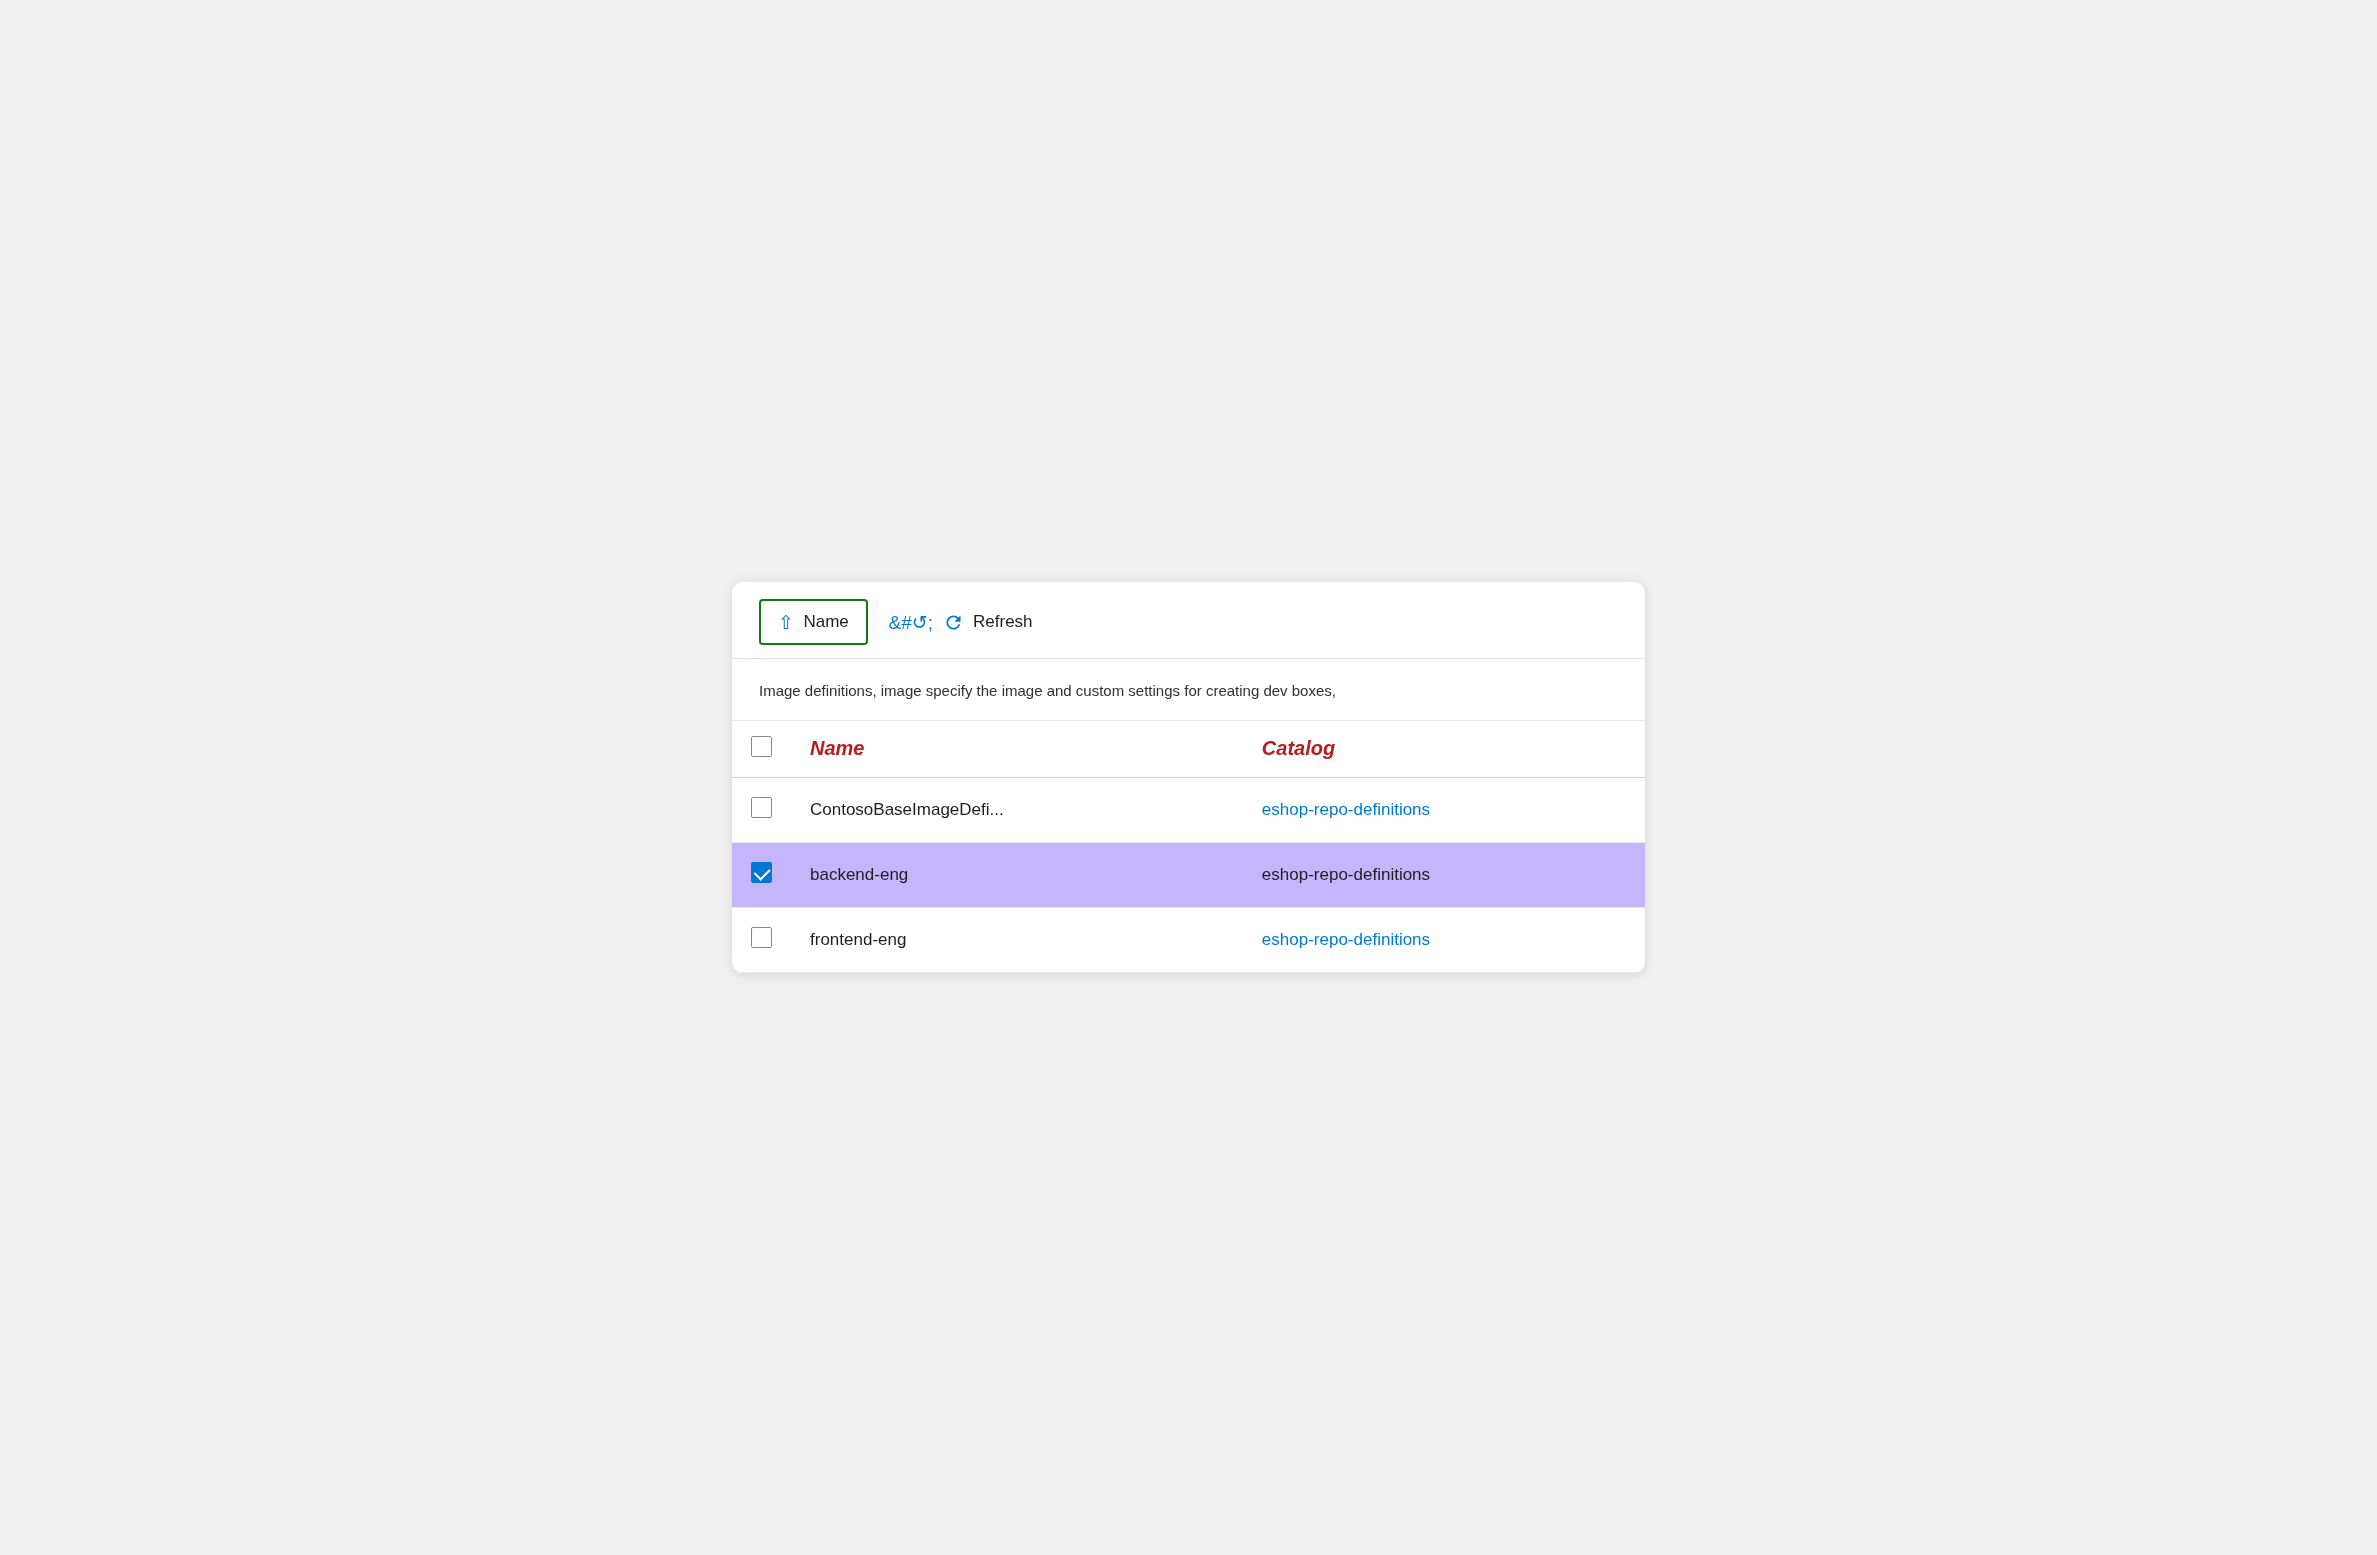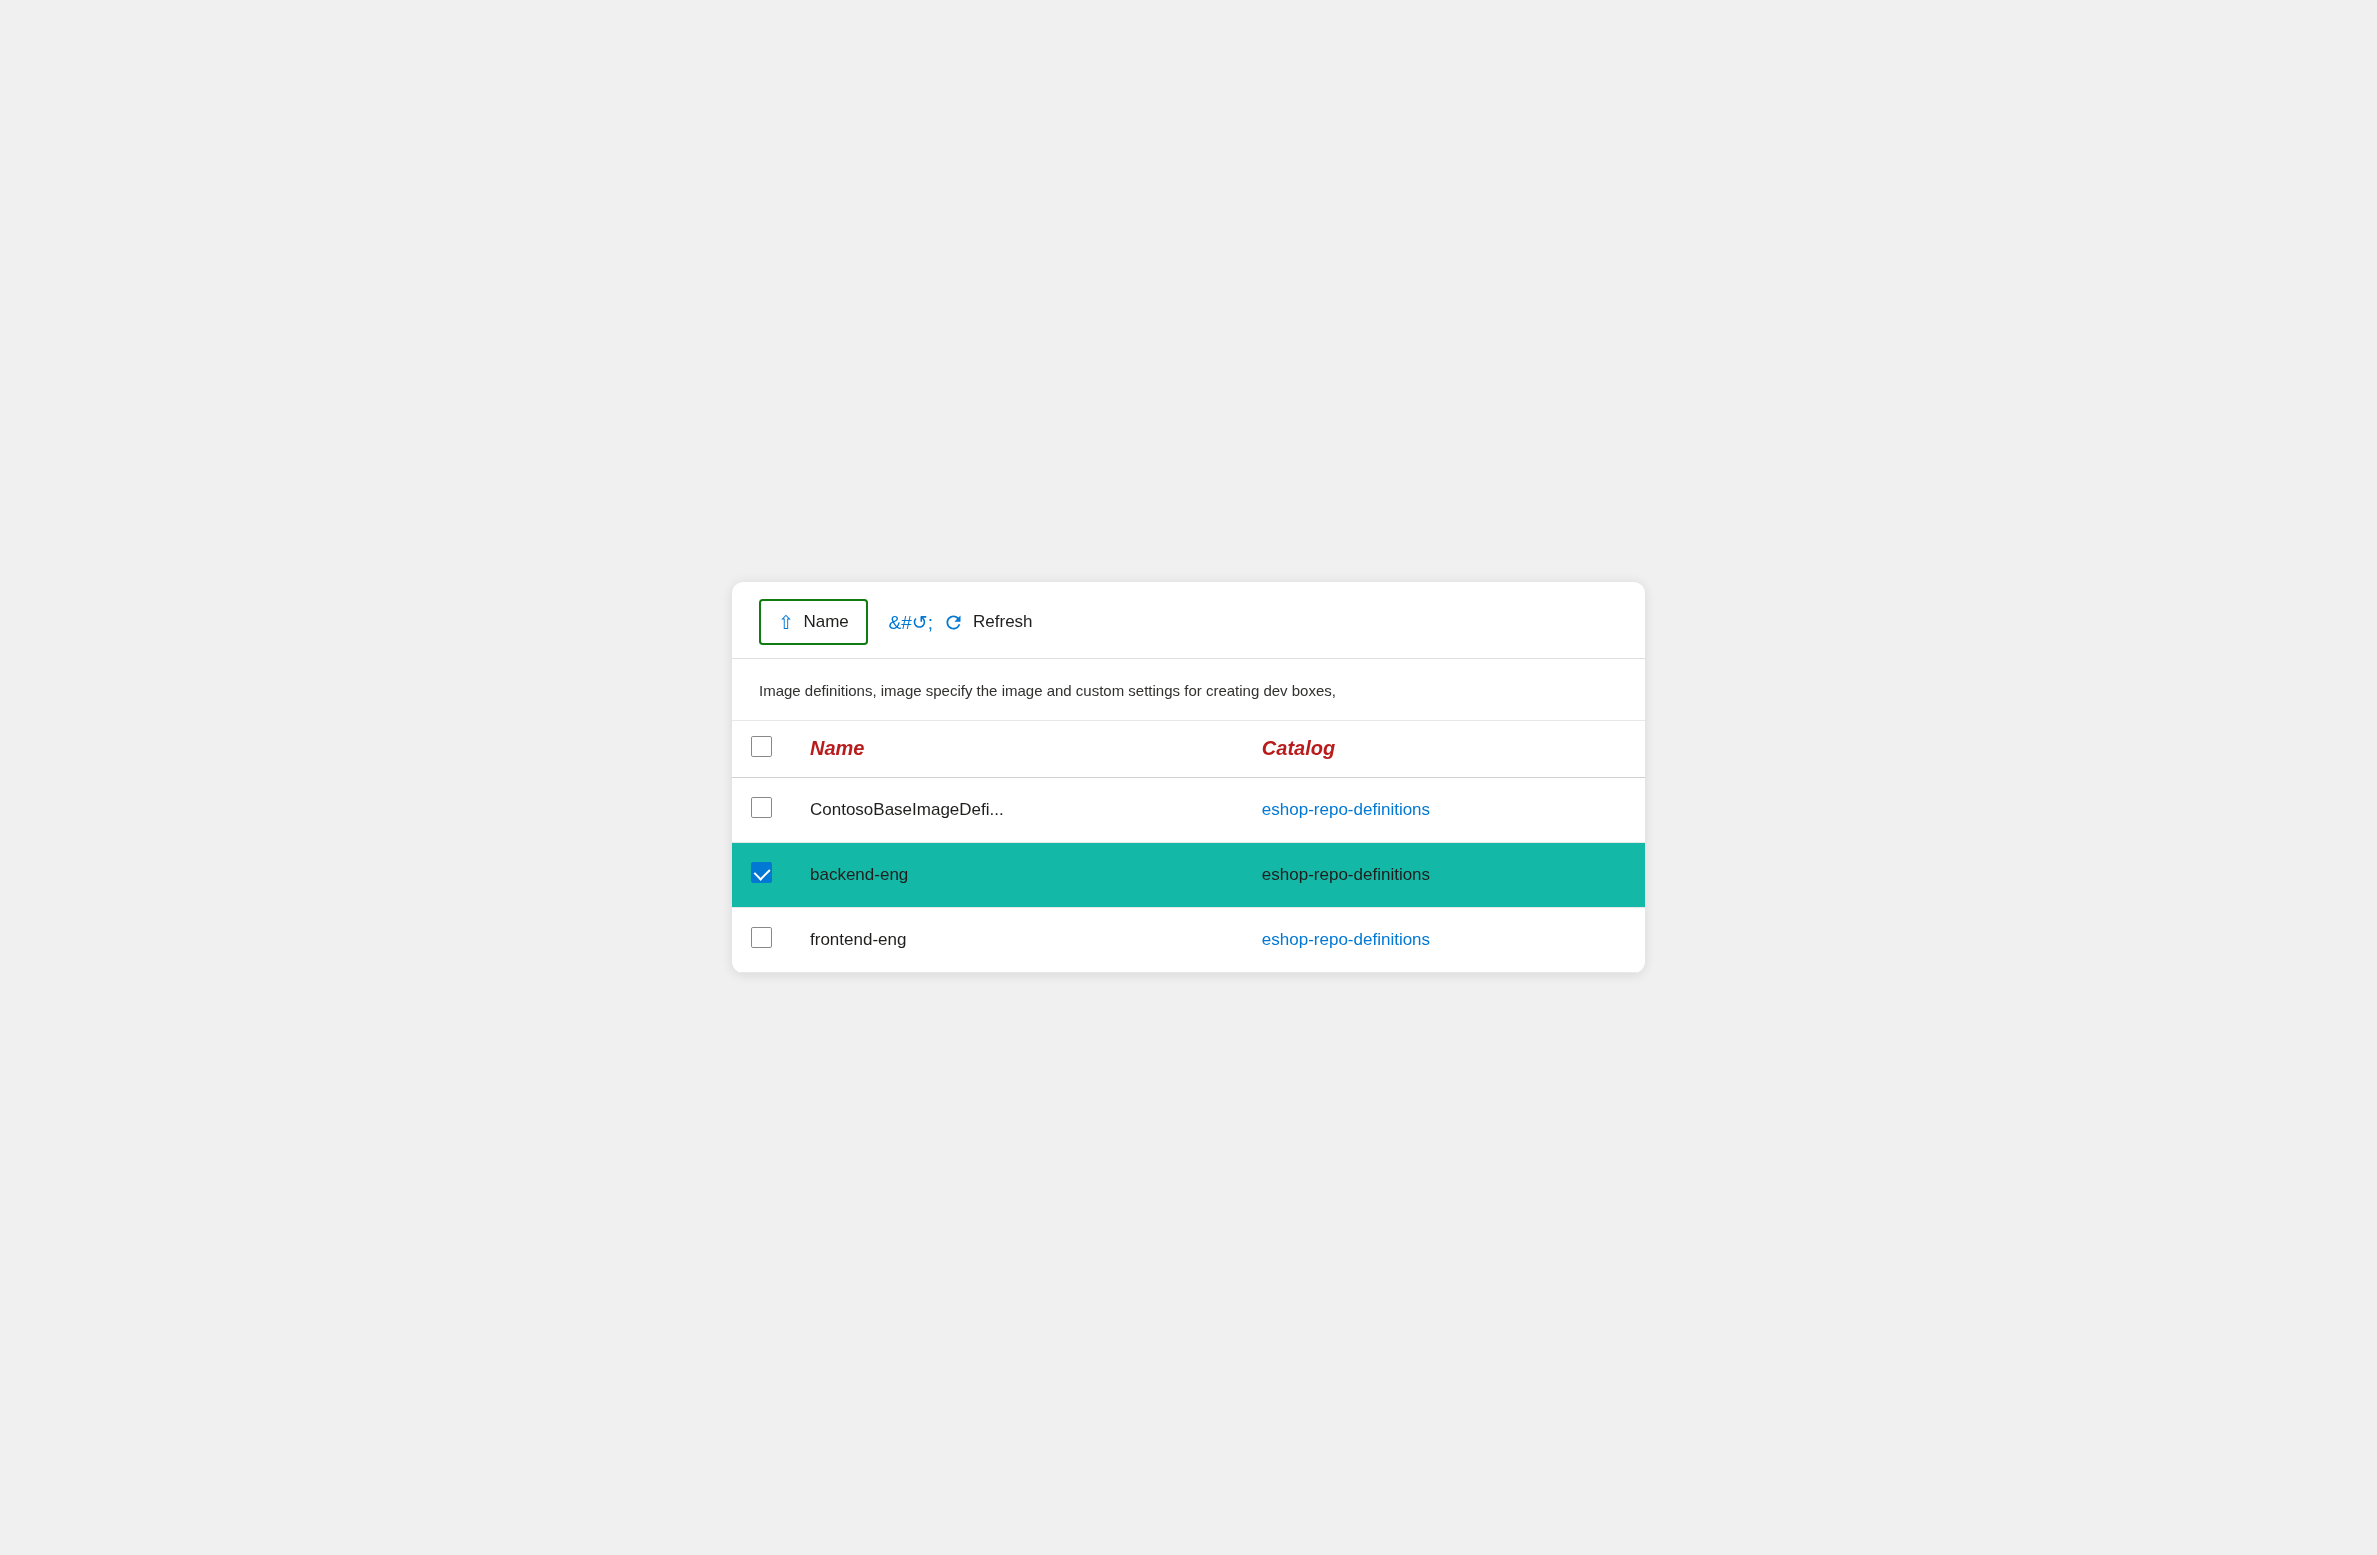--- a/index.html
+++ b/index.html
@@ -123,21 +123,21 @@
 
     .table tbody tr {
       border-bottom: 1px solid #e8e8e8;
     }
 
     .table tbody tr:last-child {
       border-bottom: 1px solid #e8e8e8;
     }
 
     .table tbody tr.selected {
-      background: #14b8a6;
+      background: #c4b5fd;
     }
 
     .table tbody td {
       padding: 19px 19px;
       font-size: 17px;
       color: #201f1e;
       vertical-align: middle;
     }
 
     .table tbody td:first-child {

